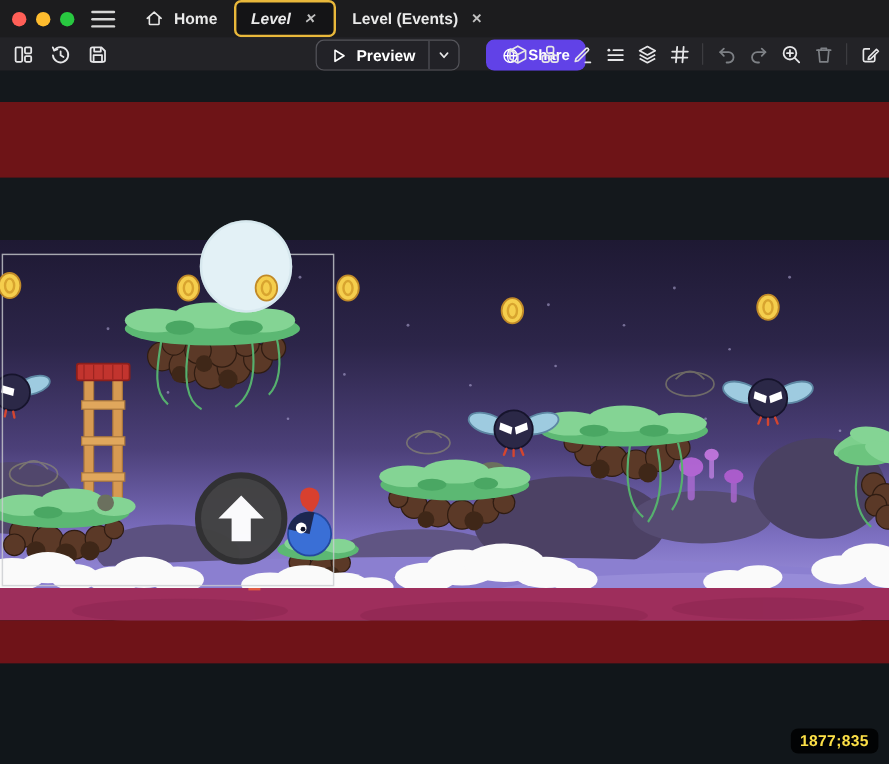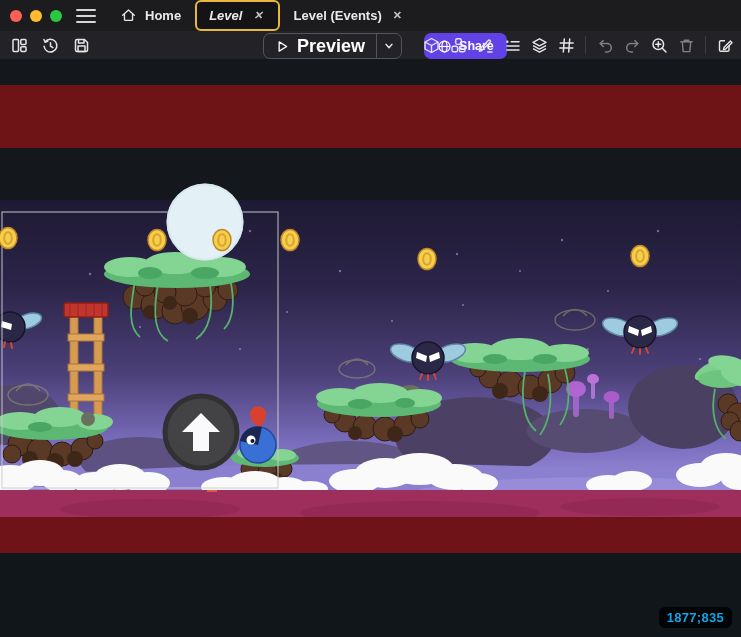--- a/index.html
+++ b/index.html
@@ -23,30 +23,30 @@
   
   .toolbar{position:absolute;top:31px;left:0;width:741px;height:28px;background:#232327;}
   .tb-left{position:absolute;left:8px;top:0;height:28px;display:flex;align-items:center;gap:9px;}
   .icon-btn{width:22px;height:22px;display:flex;align-items:center;justify-content:center;
             border-radius:4px;cursor:pointer;color:#e6e6e8;}
   .icon-btn.dim{color:#7d8085;}
   .tb-center{position:absolute;left:263px;top:2px;display:flex;align-items:center;gap:22px;}
   .preview-btn{display:flex;align-items:stretch;height:24px;border:1px solid #54545a;
                border-radius:7px;background:#222227;color:#fff;overflow:hidden;}
   .preview-main{display:flex;align-items:center;gap:7px;padding:0 11px;cursor:pointer;}
-  .preview-main b{font-size:18px;}
+  .preview-main b{font-size:13px;}
   .preview-caret{display:flex;align-items:center;padding:0 6px;border-left:1px solid #54545a;cursor:pointer;}
   .share-btn{display:flex;align-items:center;gap:7px;height:26px;padding:0 13px;border-radius:7px;
              background:var(--share-button,#6142e7);color:#fff;cursor:pointer;}
   .share-btn b{font-size:12.5px;}
   .tb-right{position:absolute;right:5px;top:0;height:28px;display:flex;align-items:center;gap:5px;}
   .sep{width:1px;height:18px;background:#3c3c40;margin:0 3px;}
   
   .canvas{position:absolute;top:59px;left:0;width:741px;height:578px;background:#14181c;cursor:crosshair;}
-  .coords{position:absolute;right:9px;bottom:9px;background:rgba(0,0,0,.84);color:#0ea5e9;
+  .coords{position:absolute;right:9px;bottom:9px;background:rgba(0,0,0,.84);color:#fde047;
           font-size:13px;font-weight:700;padding:3px 8px;border-radius:6px;letter-spacing:.3px;}
   svg{display:block;}
 </style>
 </head>
 <body>
 
 <div class="app">
 
   <div class="titlebar">
     <div class="lights">

